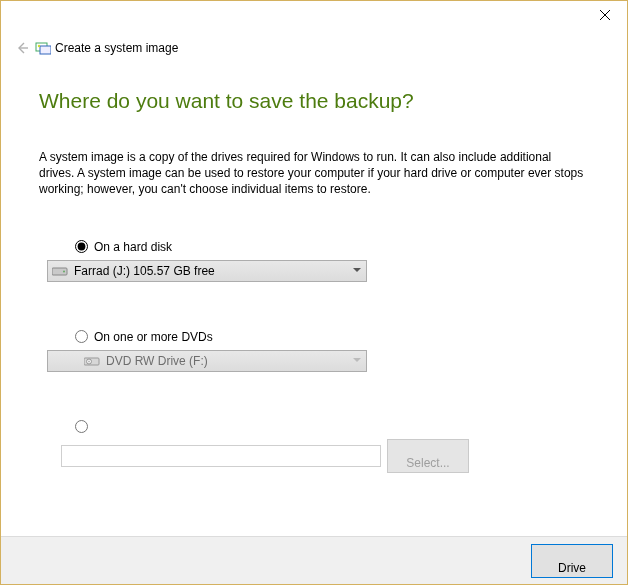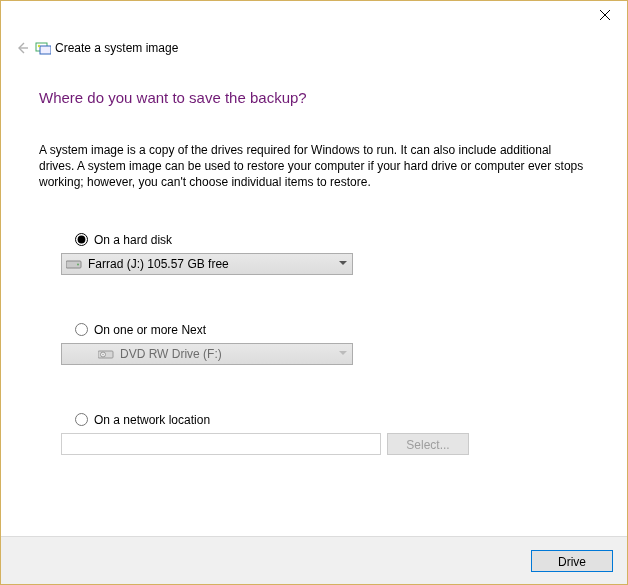--- a/index.html
+++ b/index.html
@@ -47,22 +47,22 @@
     display: inline-block;
   }
   .wizard-title {
     font-size: 12px;
     color: #000;
   }
   .content {
     padding: 32px 38px 0 38px;
   }
   .heading {
-    color: #701a75;
-    font-size: 15px;
+    color: #4d7c0f;
+    font-size: 21px;
     margin-bottom: 28px;
   }
   .desc {
     font-size: 12px;
     line-height: 1.35;
     color: #000;
     margin-bottom: 42px;
     margin-top: 36px;
   }
   .opt-row {
@@ -72,22 +72,22 @@
     margin-bottom: 6px;
     padding-left: 36px;
   }
   input[type=radio] {
     width: 13px; height: 13px;
     margin: 0;
     accent-color: #000;
   }
   .opt-label { font-size: 12px; }
   .combo {
-    margin-left: 22px;
-    width: 292px;
+    margin-left: 8px;
+    width: 320px;
     height: 22px;
     border: 1px solid #adadad;
     background: linear-gradient(#e8e8e8,#dcdcdc);
     display: flex;
     align-items: center;
     padding: 0 4px;
     position: relative;
   }
   .combo.disabled {
     color: #6d6d6d;
@@ -123,21 +123,21 @@
     font-family: inherit;
     font-size: 12px;
   }
   .btn {
     height: 22px;
     min-width: 82px;
     border: 1px solid #adadad;
     background: #e1e1e1;
     font-family: inherit;
     font-size: 12px;
-    padding: 4px 12px;
+    padding: 16px 12px;
     cursor: pointer;
   }
   .btn.disabled {
     color: #9e9e9e;
     background: #e5e5e5;
     border-color: #cacaca;
     cursor: default;
   }
   .btn.primary {
     border: 1px solid #0078d7;
@@ -205,21 +205,21 @@
       <svg width="8" height="5" viewBox="0 0 8 5">
           <path d="M0 0 L4 4 L8 0 Z"></path>
         </svg>
     </span>
   </div>
 
   <div class="section-gap"></div>
 
   <div class="opt-row">
     <input type="radio" name="dest" style="">
-    <span class="opt-label">On one or more Next</span>
+    <span class="opt-label">On one or more DVDs</span>
   </div>
   <div class="combo disabled">
     <span class="drive-icon">
       <svg width="16" height="12" viewBox="0 0 16 12">
           <rect x="0" y="3" width="15" height="7" rx="1" fill="#d7d7d7" stroke="#999"></rect>
           <circle cx="5" cy="6.5" r="2.5" fill="#eee" stroke="#999"></circle>
           <circle cx="5" cy="6.5" r="0.7" fill="#999"></circle>
         </svg>
     </span>
     <span>DVD RW Drive (F:)</span>
@@ -227,21 +227,20 @@
       <svg width="8" height="5" viewBox="0 0 8 5">
           <path d="M0 0 L4 4 L8 0 Z"></path>
         </svg>
     </span>
   </div>
 
   <div class="section-gap"></div>
 
   <div class="opt-row">
     <input type="radio" name="dest" style="">
-    <span class="opt-label">On a network location</span>
   </div>
   <div class="network-row">
     <input class="net-input" type="text" disabled="" value="" style="">
     <button class="btn disabled" disabled="">Select...</button>
   </div>
 </div>
 
 <div class="footer">
   <button class="btn primary">Drive</button>
 </div>

